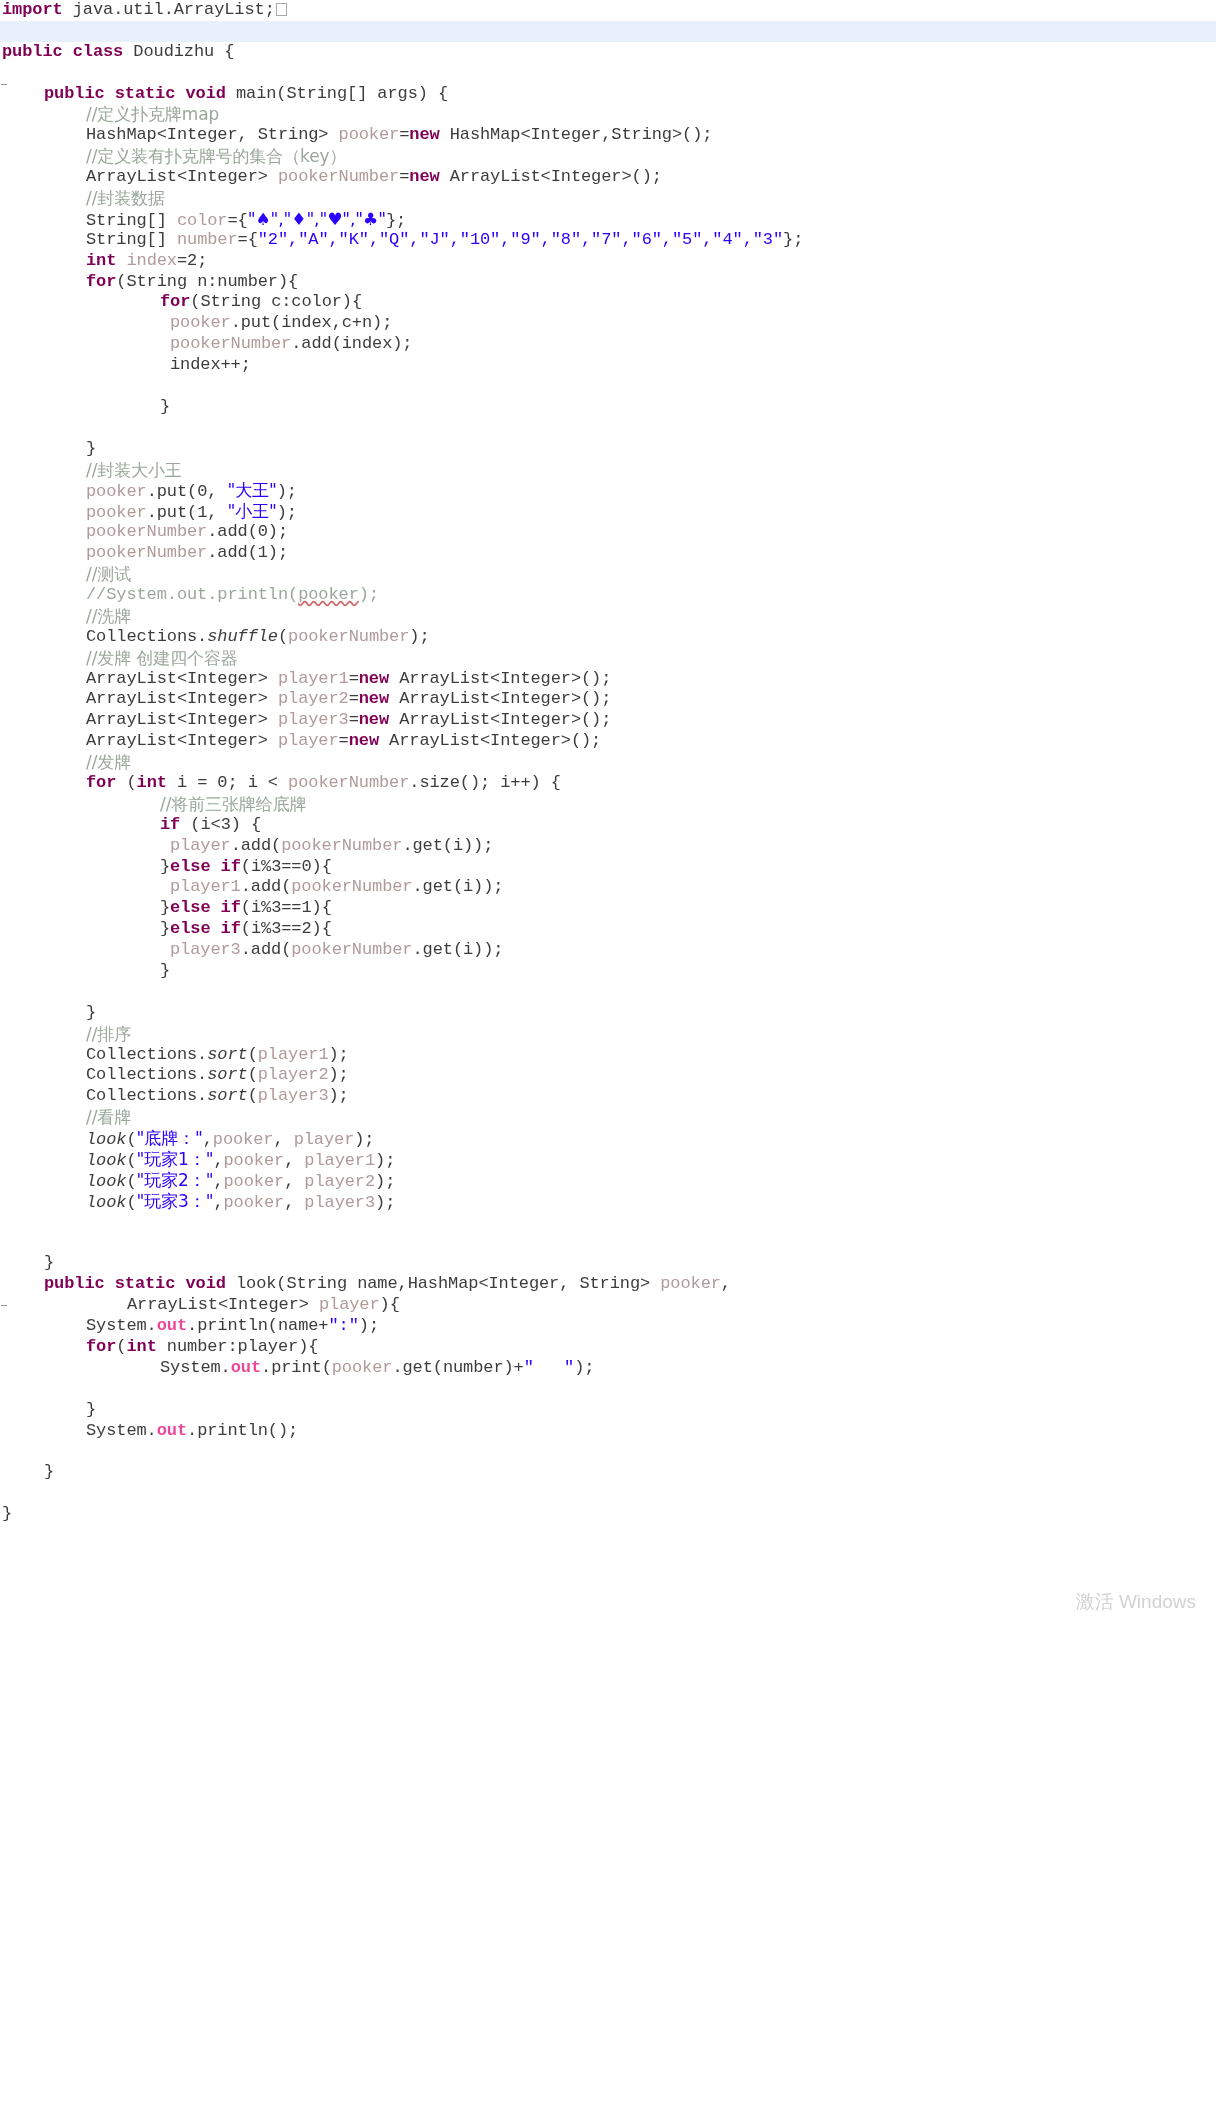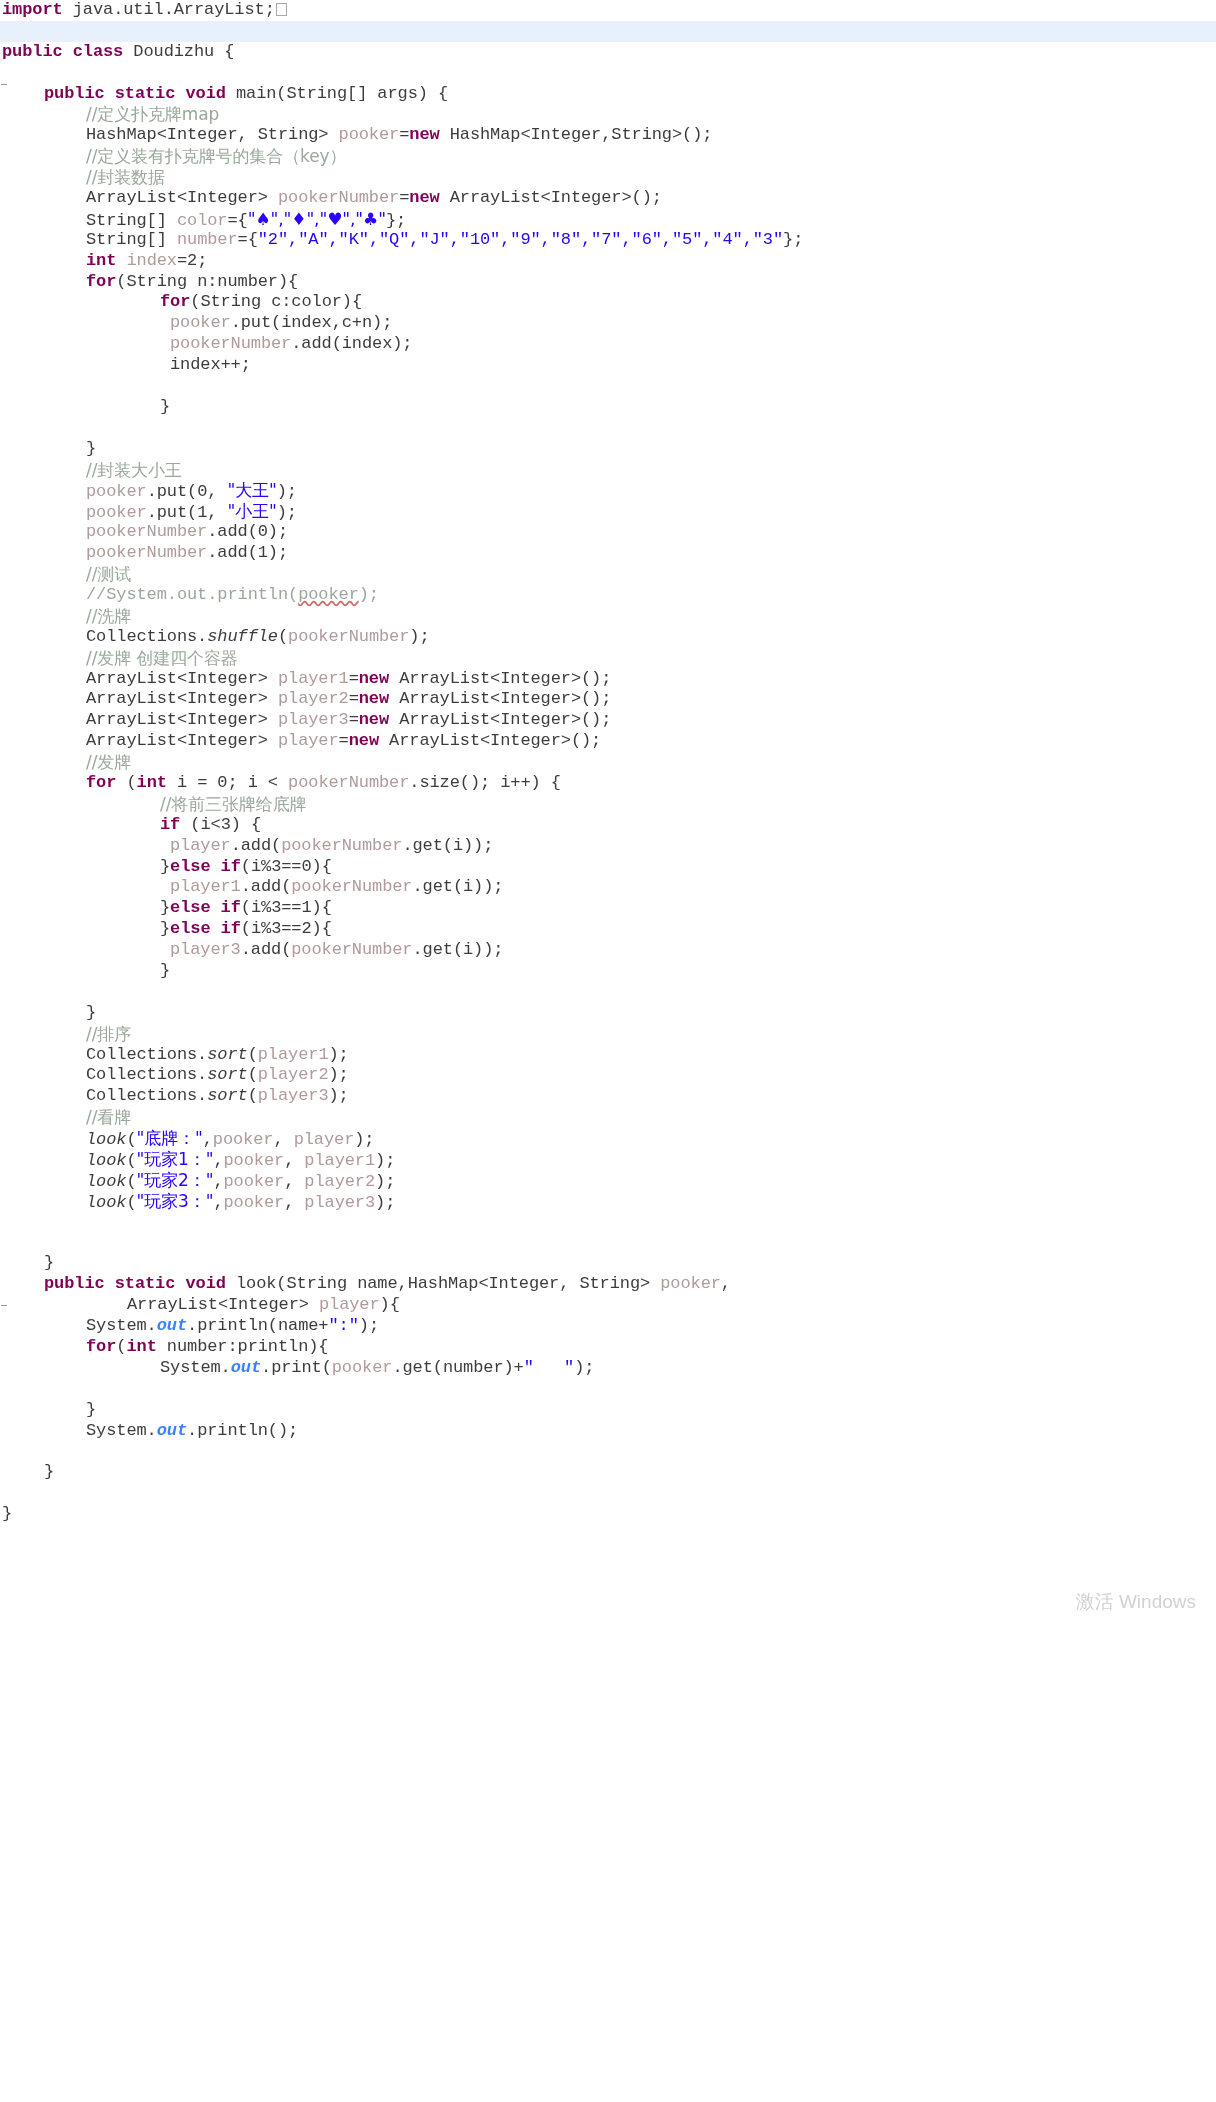--- a/index.html
+++ b/index.html
@@ -61,21 +61,21 @@
   .ind0 { padding-left: 2px; }
   .indL { padding-left: 127px; }
 
   
   .kw   { color: #7f0055; font-weight: bold; }
   .cmt  { color: #9aa89a; }
   .str  { color: #2a00ff; }
   .ident{ color: #b09a9a; }
   .plain{ color: #3c3c3c; }
   .ital { font-style: italic; color: #3c3c3c; }
-  .statfld { color: #3b82f6; font-weight: bold; font-style: italic; }
+  .statfld { color: #ec4899; font-weight: bold; }
   .cjk  { font-family: "DejaVu Sans", "Liberation Sans", sans-serif; }
   .eof-box {
     display: inline-block;
     width: 9px;
     height: 11px;
     border: 1px solid #a9a9a9;
     vertical-align: middle;
     margin-left: 1px;
   }
   .squiggle {
@@ -106,22 +106,22 @@
 
   <div class="code-area">
       <div class="line ind0"><span class="kw">import</span><span class="plain"> java.util.ArrayList;</span><span class="eof-box"></span></div>
       <div class="line ind0 caret-line">&nbsp;</div>
       <div class="line ind0"><span class="kw">public class </span><span class="plain">Doudizhu {</span></div>
       <div class="line ind0">&nbsp;</div>
       <div class="line ind1"><span class="kw">public static void </span><span class="plain">main(String[] args) {</span></div>
       <div class="line ind2"><span class="cmt cjk">//定义扑克牌map</span></div>
       <div class="line ind2"><span class="plain">HashMap&lt;Integer, String&gt; </span><span class="ident">pooker</span><span class="plain">=</span><span class="kw">new</span><span class="plain"> HashMap&lt;Integer,String&gt;();</span></div>
       <div class="line ind2"><span class="cmt cjk">//定义装有扑克牌号的集合（key）</span></div>
+      <div class="line ind2"><span class="plain">ArrayList&lt;Integer&gt; </span><span class="ident">pookerNumber</span><span class="plain">=</span><span class="kw">new</span><span class="plain"> ArrayList&lt;Integer&gt;();</span></div>
       <div class="line ind2"><span class="cmt cjk">//封装数据</span></div>
-      <div class="line ind2"><span class="plain">ArrayList&lt;Integer&gt; </span><span class="ident">pookerNumber</span><span class="plain">=</span><span class="kw">new</span><span class="plain"> ArrayList&lt;Integer&gt;();</span></div>
       <div class="line ind2"><span class="plain">String[] </span><span class="ident">color</span><span class="plain">={</span><span class="str cjk">"♠","♦","♥","♣"</span><span class="plain">};</span></div>
       <div class="line ind2"><span class="plain">String[] </span><span class="ident">number</span><span class="plain">={</span><span class="str">"2","A","K","Q","J","10","9","8","7","6","5","4","3"</span><span class="plain">};</span></div>
       <div class="line ind2"><span class="kw">int</span><span class="plain"> </span><span class="ident">index</span><span class="plain">=2;</span></div>
       <div class="line ind2"><span class="kw">for</span><span class="plain">(String n:number){</span></div>
       <div class="line ind3"><span class="kw">for</span><span class="plain">(String c:color){</span></div>
       <div class="line ind4"><span class="ident">pooker</span><span class="plain">.put(index,c+n);</span></div>
       <div class="line ind4"><span class="ident">pookerNumber</span><span class="plain">.add(index);</span></div>
       <div class="line ind4"><span class="plain">index++;</span></div>
       <div class="line ind0">&nbsp;</div>
       <div class="line ind3"><span class="plain">}</span></div>
@@ -162,21 +162,21 @@
       <div class="line ind2"><span class="ital">look</span><span class="plain">(</span><span class="str cjk">"底牌："</span><span class="plain">,</span><span class="ident">pooker</span><span class="plain">, </span><span class="ident">player</span><span class="plain">);</span></div>
       <div class="line ind2"><span class="ital">look</span><span class="plain">(</span><span class="str cjk">"玩家1："</span><span class="plain">,</span><span class="ident">pooker</span><span class="plain">, </span><span class="ident">player1</span><span class="plain">);</span></div>
       <div class="line ind2"><span class="ital">look</span><span class="plain">(</span><span class="str cjk">"玩家2："</span><span class="plain">,</span><span class="ident">pooker</span><span class="plain">, </span><span class="ident">player2</span><span class="plain">);</span></div>
       <div class="line ind2"><span class="ital">look</span><span class="plain">(</span><span class="str cjk">"玩家3："</span><span class="plain">,</span><span class="ident">pooker</span><span class="plain">, </span><span class="ident">player3</span><span class="plain">);</span></div>
       <div class="line ind0">&nbsp;</div>
       <div class="line ind0">&nbsp;</div>
       <div class="line ind1"><span class="plain">}</span></div>
       <div class="line ind1"><span class="kw">public static void </span><span class="plain">look(String name,HashMap&lt;Integer, String&gt; </span><span class="ident">pooker</span><span class="plain">,</span></div>
       <div class="line indL"><span class="plain">ArrayList&lt;Integer&gt; </span><span class="ident">player</span><span class="plain">){</span></div>
       <div class="line ind2"><span class="plain">System.</span><span class="statfld">out</span><span class="plain">.println(name+</span><span class="str">":"</span><span class="plain">);</span></div>
-      <div class="line ind2"><span class="kw">for</span><span class="plain">(</span><span class="kw">int</span><span class="plain"> number:println){</span></div>
+      <div class="line ind2"><span class="kw">for</span><span class="plain">(</span><span class="kw">int</span><span class="plain"> number:player){</span></div>
       <div class="line ind3"><span class="plain">System.</span><span class="statfld">out</span><span class="plain">.print(</span><span class="ident">pooker</span><span class="plain">.get(number)+</span><span class="str">"   "</span><span class="plain">);</span></div>
       <div class="line ind0">&nbsp;</div>
       <div class="line ind2"><span class="plain">}</span></div>
       <div class="line ind2"><span class="plain">System.</span><span class="statfld">out</span><span class="plain">.println();</span></div>
       <div class="line ind0">&nbsp;</div>
       <div class="line ind1"><span class="plain">}</span></div>
       <div class="line ind0">&nbsp;</div>
       <div class="line ind0"><span class="plain">}</span></div>
     </div>
 

